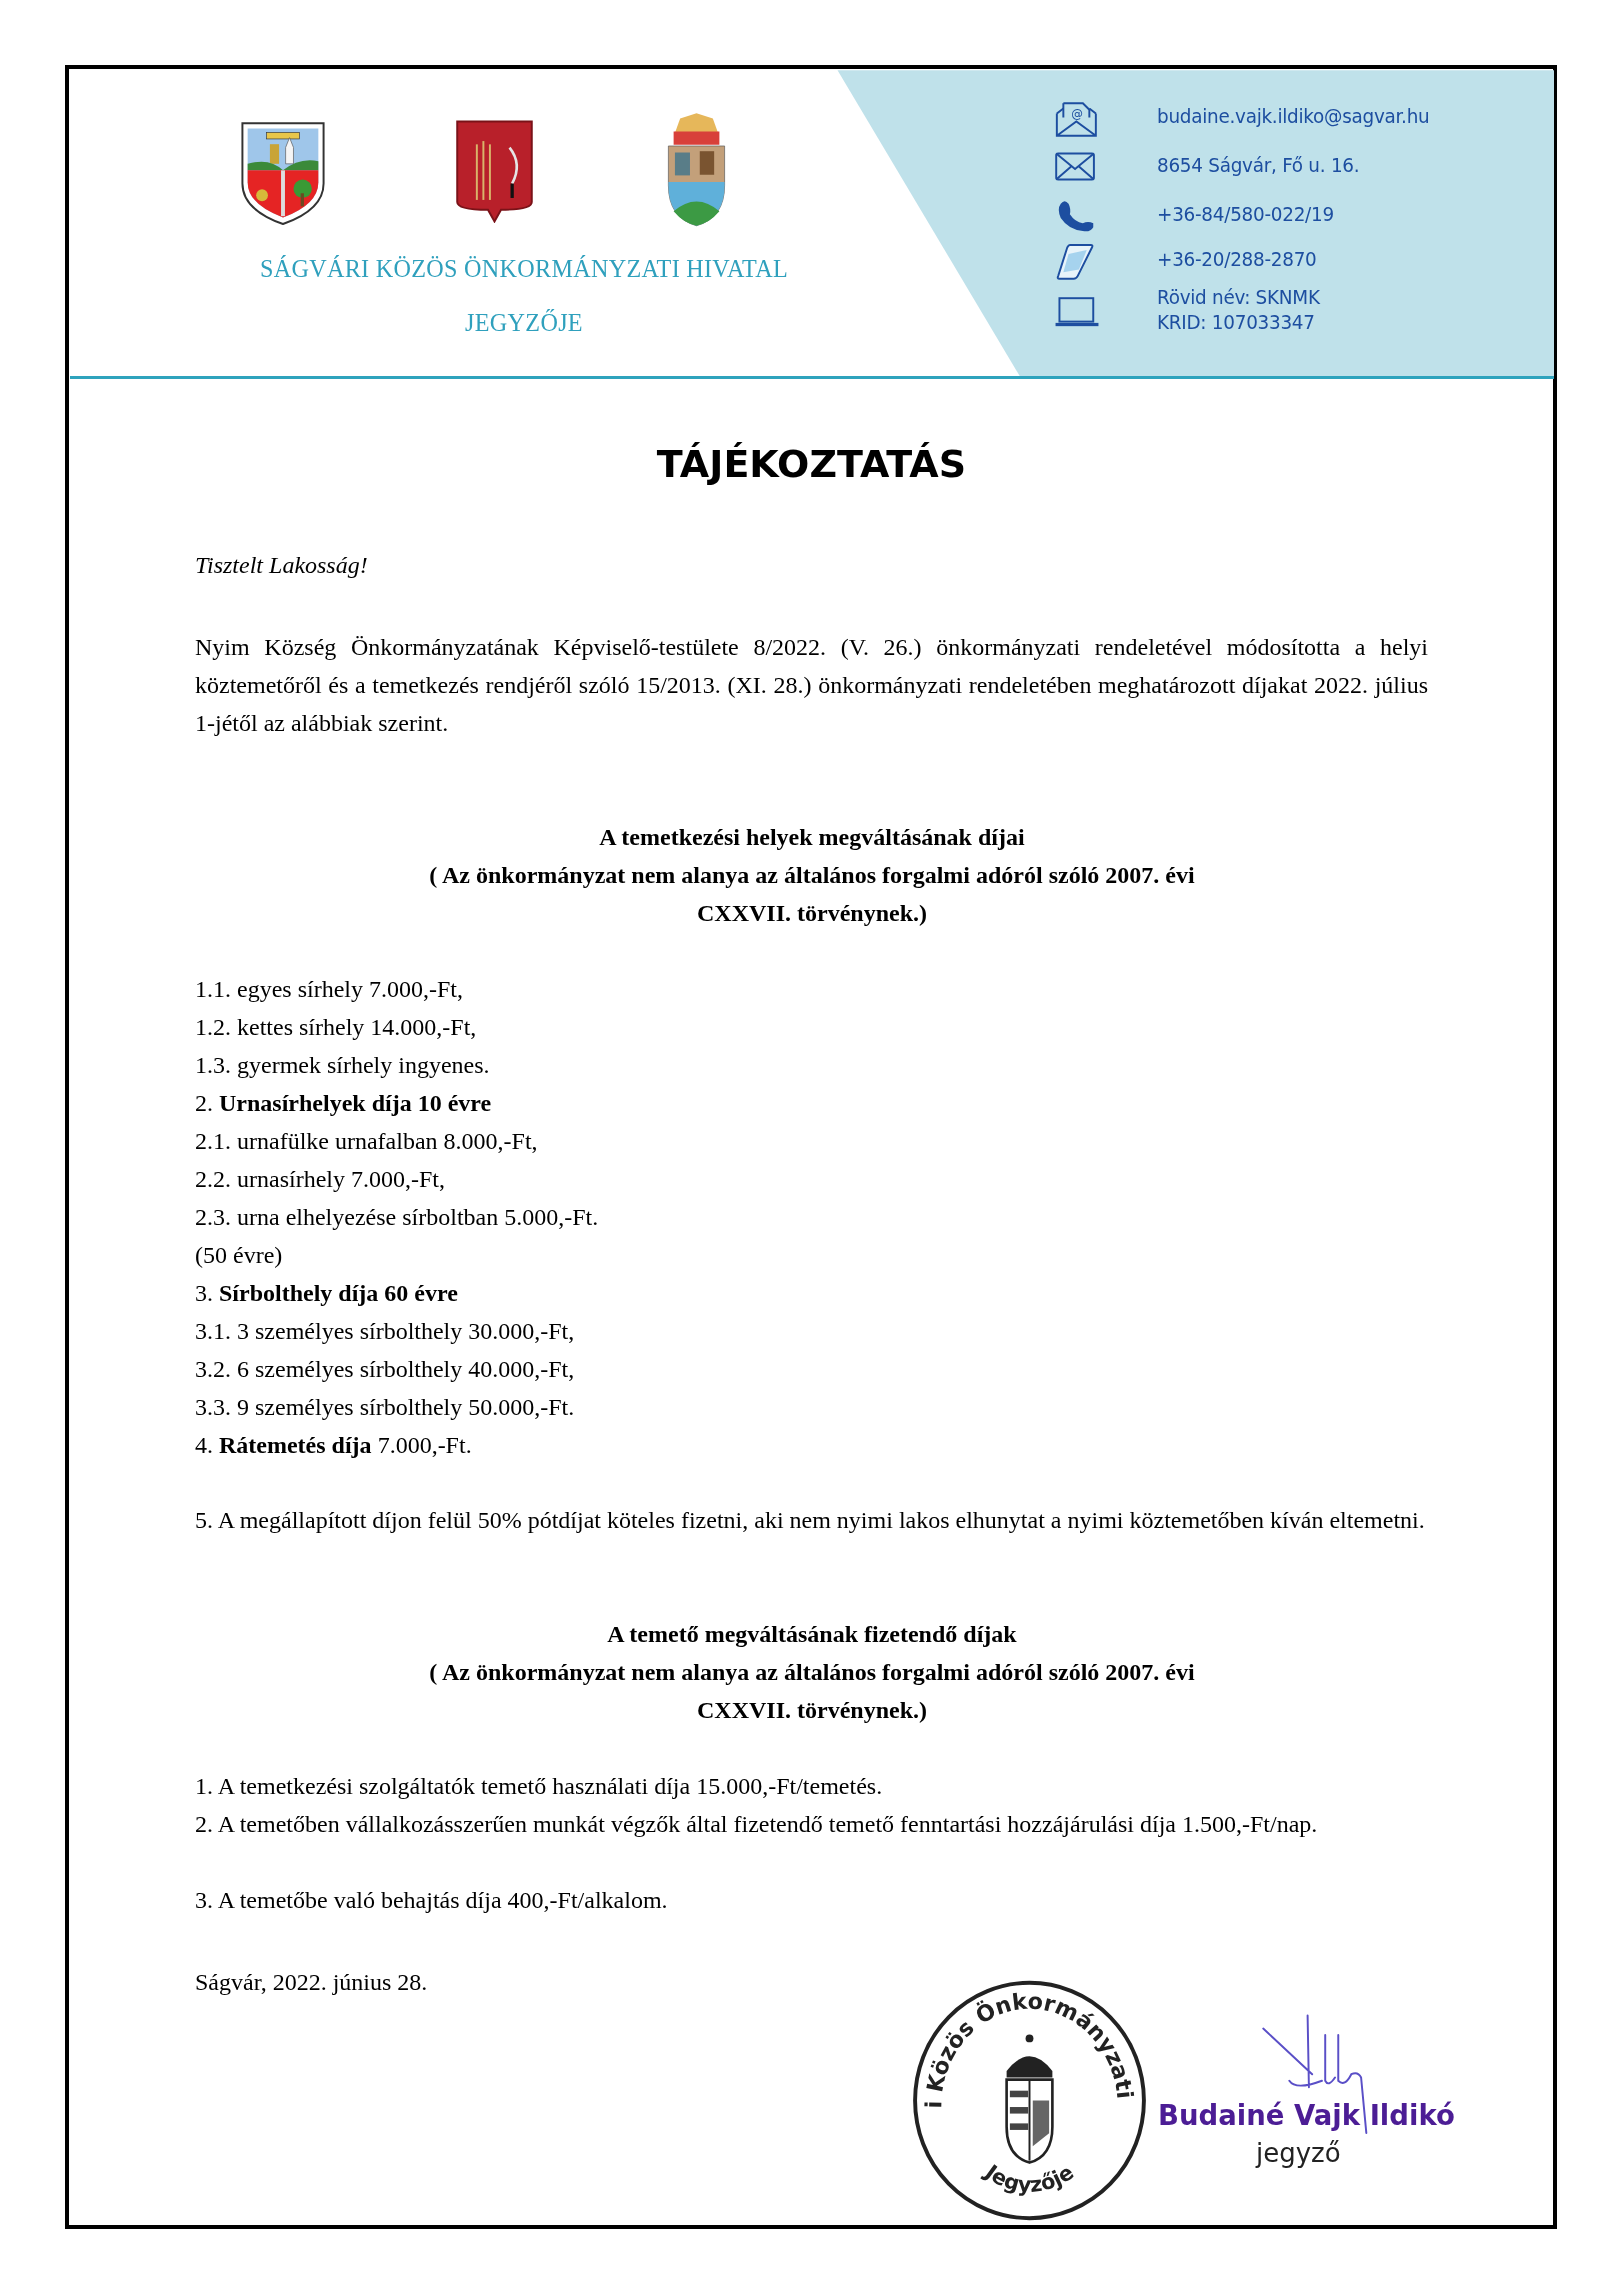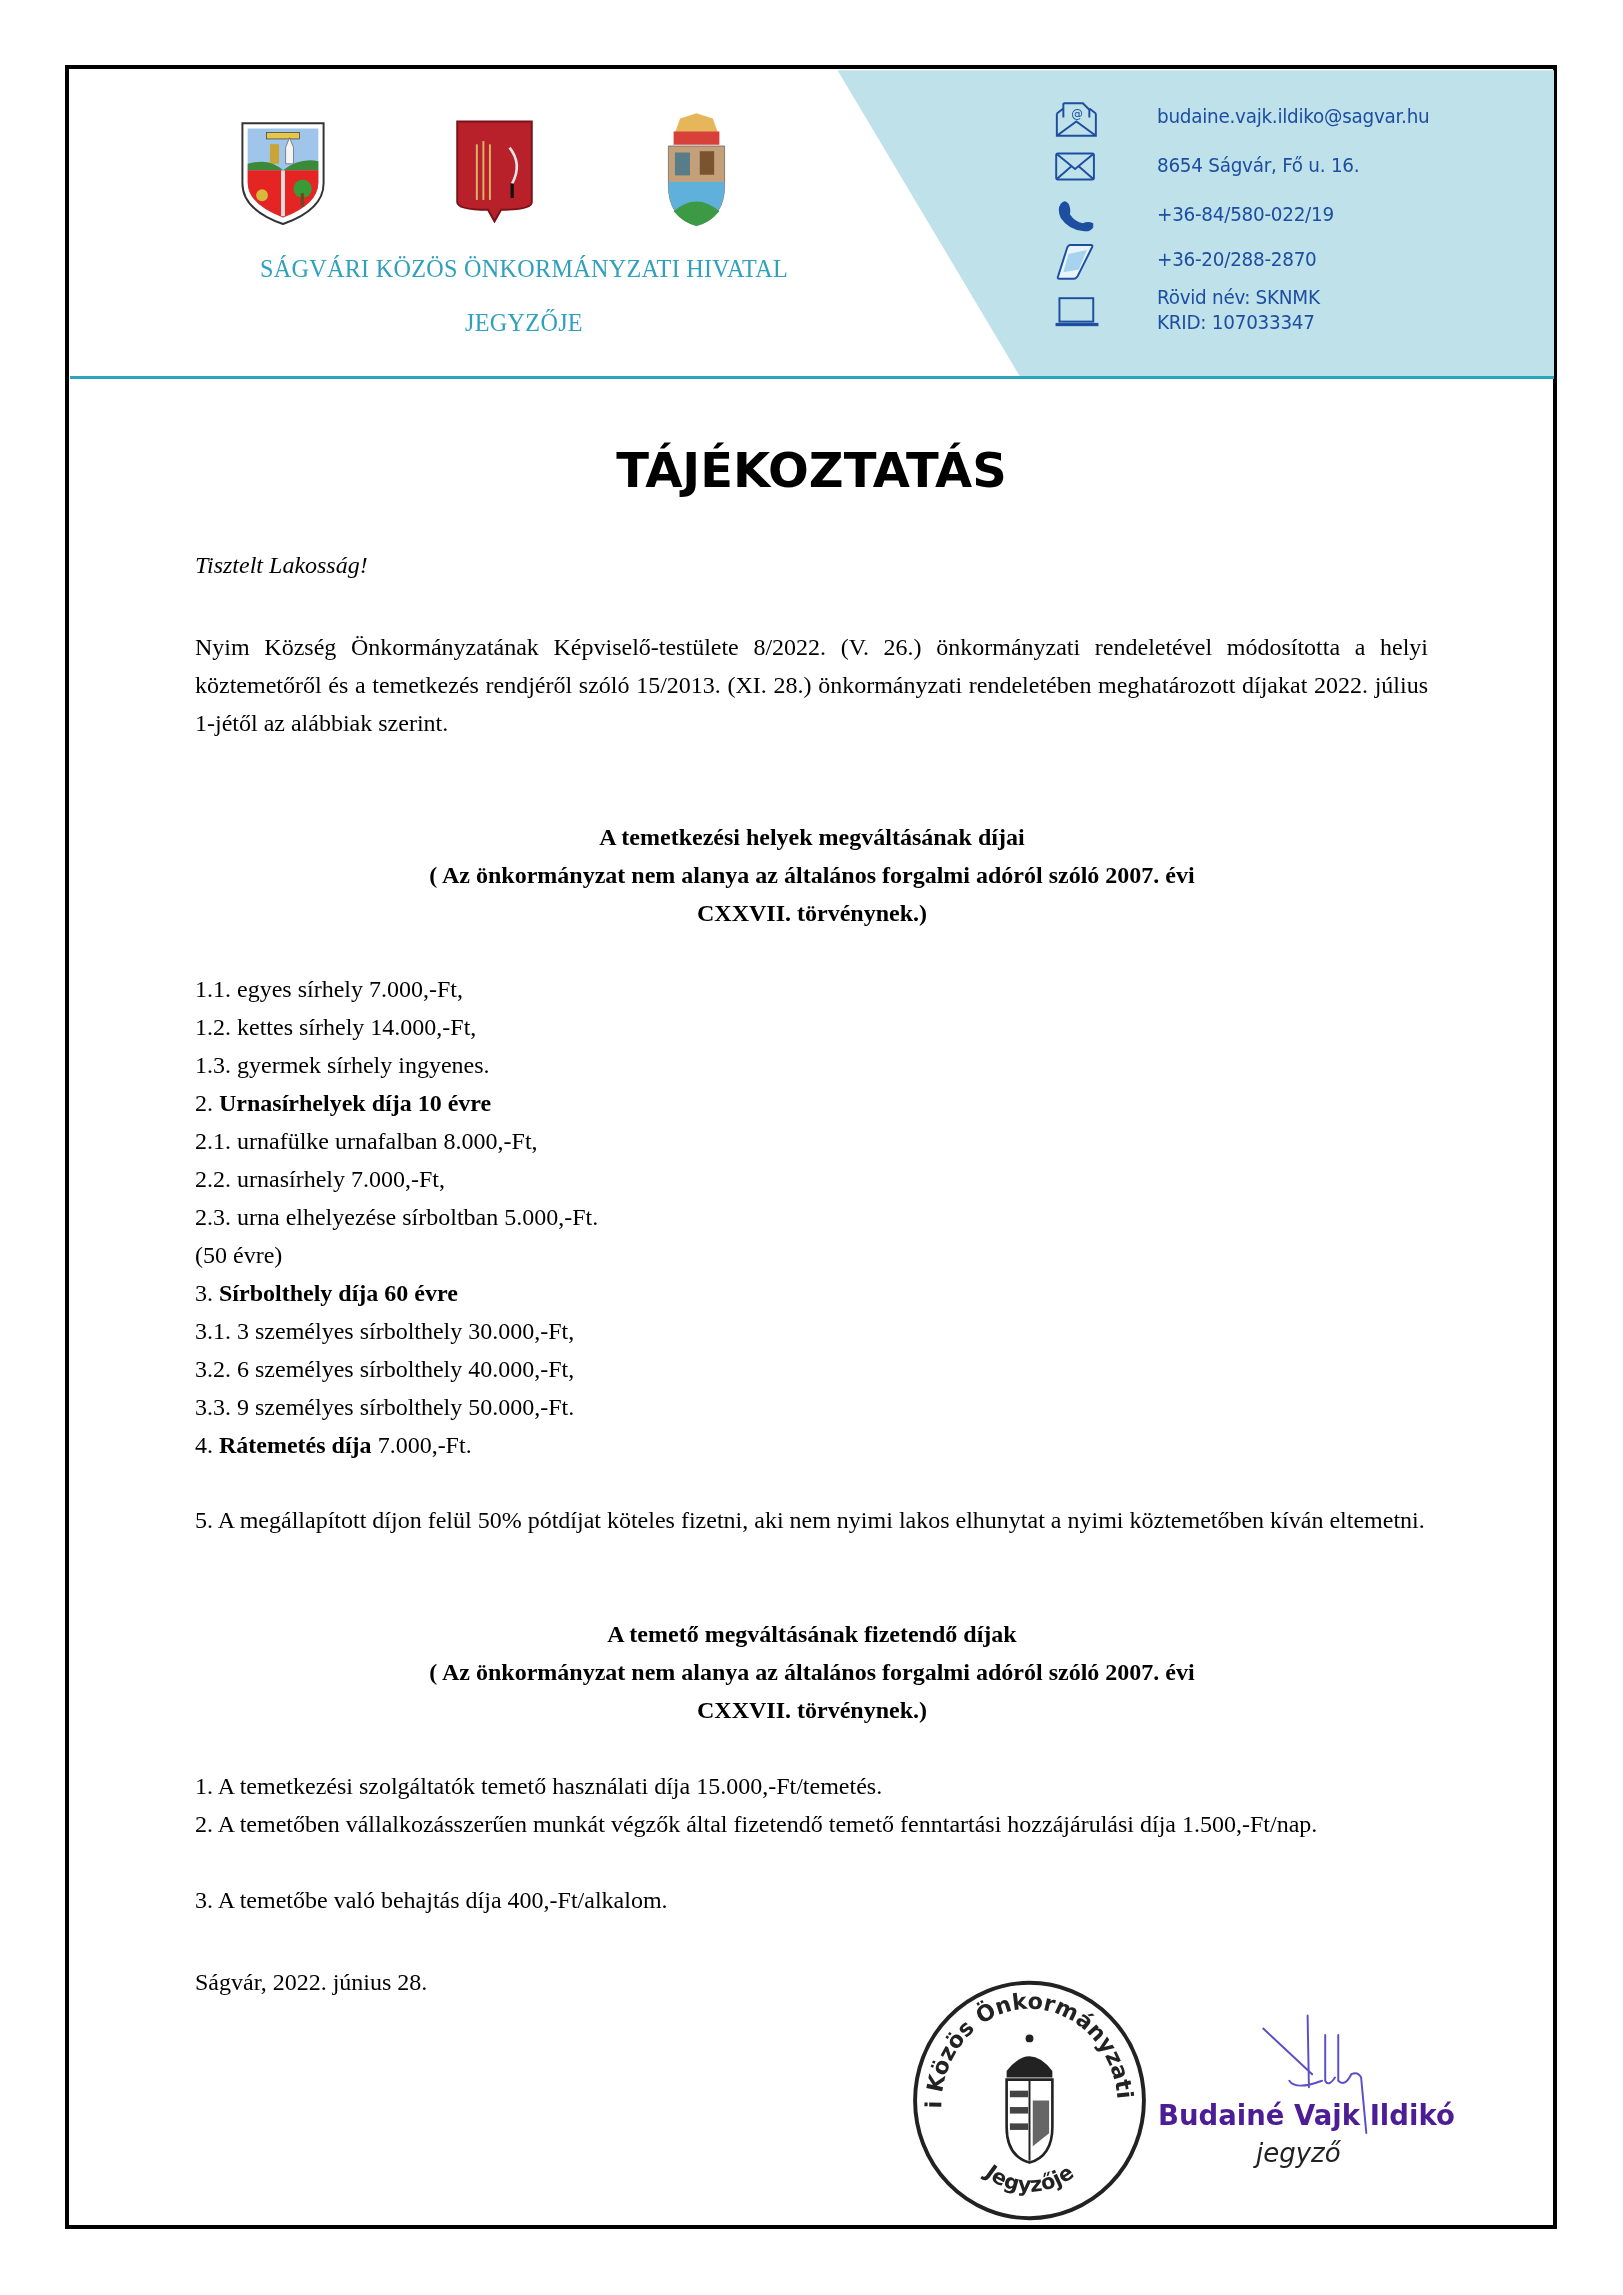--- a/index.html
+++ b/index.html
@@ -7,31 +7,31 @@
   .frame { position:absolute; left:65px; top:65px; width:1484px; height:2156px; border:4.6px solid #000; box-sizing:content-box; }
   .hdr-panel { position:absolute; left:70px; top:70px; width:1484px; height:308px; overflow:hidden; }
   .hdr-panel svg.bg { position:absolute; left:0; top:0; }
   .rule { position:absolute; left:70px; top:376px; width:1484px; height:3.3px; background:#2ea3bd; }
   .logo { position:absolute; }
   .org-name { position:absolute; left:164px; top:254px; width:720px; text-align:center; font-family:"Liberation Serif", "DejaVu Serif", serif; color:#2fa0bd; font-size:26px; letter-spacing:0.3px; transform:scaleX(0.93); transform-origin:center; }
   .org-sub { position:absolute; left:164px; top:308px; width:720px; text-align:center; font-family:"Liberation Serif", "DejaVu Serif", serif; color:#2fa0bd; font-size:26px; letter-spacing:0.3px; transform:scaleX(0.93); }
   .contact { position:absolute; left:1054px; width:497px; }
   .contact .ic { position:absolute; left:0; top:0; width:46px; height:39px; }
   .contact .tx { position:absolute; left:103px; top:0; font-family:"DejaVu Sans", sans-serif; font-size:20px; color:#1d4ea0; line-height:26px; letter-spacing:-0.3px; white-space:nowrap; transform:scaleX(0.92); transform-origin:left; }
-  .title { position:absolute; left:65px; width:1493px; top:442px; text-align:center; font-weight:bold; font-size:48px; letter-spacing:0px; }
+  .title { position:absolute; left:65px; width:1493px; top:442px; text-align:center; font-weight:bold; font-size:38px; letter-spacing:0px; }
   .txt { position:absolute; left:195px; width:1233px; font-size:24px; line-height:38px;font-family:Liberation Serif, serif; }
   .just { text-align:justify; text-align-last:left; }
   .center { text-align:center; font-weight:bold; }
   .b { font-weight:bold; }
   .i { font-style:italic; }
   .line { display:block; white-space:nowrap; }
   .stamp { position:absolute; left:902px; top:1976px; width:255px; height:249px; }
   .sig { position:absolute; left:1250px; top:2009px; width:170px; height:137px; }
   .signer { position:absolute; left:1158px; top:2099px; font-weight:bold; font-size:27.5px; color:#4c1d95; white-space:nowrap; }
-  .signer-role { position:absolute; left:1256px; top:2138px; font-size:26px; color:#222;font-style:italic; }
+  .signer-role { position:absolute; left:1256px; top:2138px; font-size:26px; color:#222; }
 </style>
 </head>
 <body>
 
 <div class="frame"></div>
 
 <div class="hdr-panel">
   <svg class="bg" width="1484" height="308" viewBox="0 0 2268 470">
     <polygon points="1173,0 2268,0 2268,470 1453,470" fill="#bfe1ea"></polygon>
   </svg>

